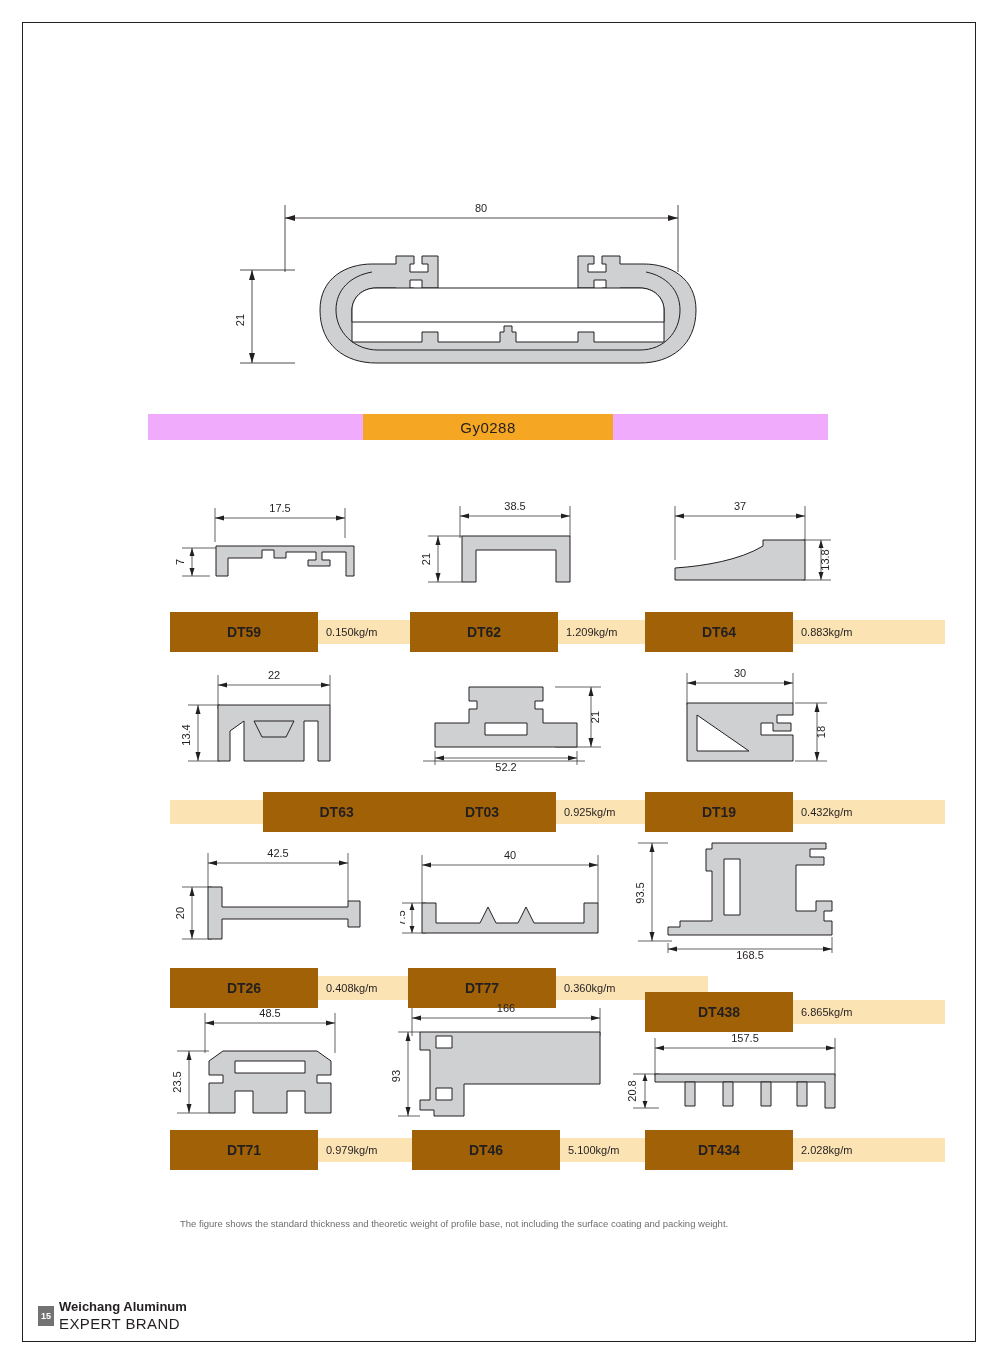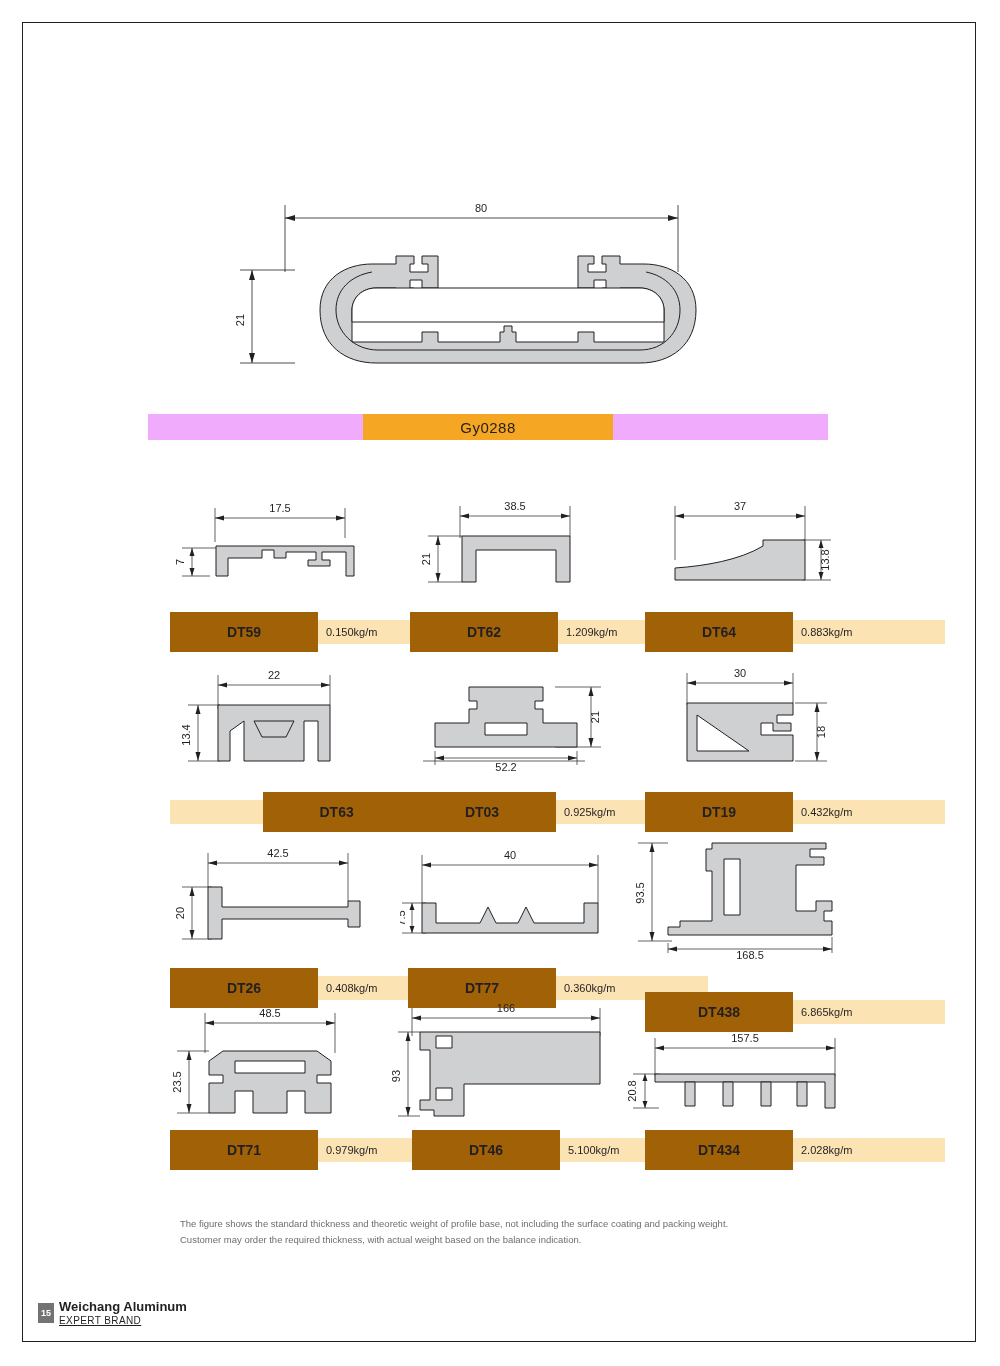--- a/index.html
+++ b/index.html
@@ -65,21 +65,21 @@
   }
   .logo{
     position:absolute;left:38px;top:1300px;display:flex;align-items:center;
   }
   .logo-mark{
     width:16px;height:20px;background:#737373;color:#fff;font-size:9px;
     display:flex;align-items:center;justify-content:center;margin-right:5px;
     font-weight:bold;
   }
   .logo-txt1{font-size:13px;color:#231f20;line-height:1.15;font-weight:bold;}
-  .logo-txt2{font-size:10px;color:#231f20;line-height:1.15;letter-spacing:.4px;text-decoration:underline;}
+  .logo-txt2{font-size:15px;color:#231f20;line-height:1.15;letter-spacing:.4px;}
 </style>
 </head>
 <body>
 
 <div class="page-border"></div>
 
 <div class="hero">
   <svg width="560" height="250" viewBox="0 0 560 250">
 
     <g stroke="#231f20" stroke-width="0.8" fill="none">
@@ -462,21 +462,20 @@
 </div>
 <div class="cellbanner" style="left:645px;top:1138px;">
   <div class="chip">
     <span class="code">DT434</span>
   </div>
   <span class="wt">2.028kg/m</span>
 </div>
 
 <div class="footer-note">
   <div class="footer-en">The figure shows the standard thickness and theoretic weight of profile base, not including the surface coating and packing weight.</div>
-  <div class="footer-en">Customer may order the required thickness, with actual weight based on the balance indication.</div>
 </div>
 
 <div class="logo">
   <div class="logo-mark">15</div>
   <div>
     <div class="logo-txt1">Weichang Aluminum</div>
     <div class="logo-txt2">EXPERT BRAND</div>
   </div>
 </div>
 

